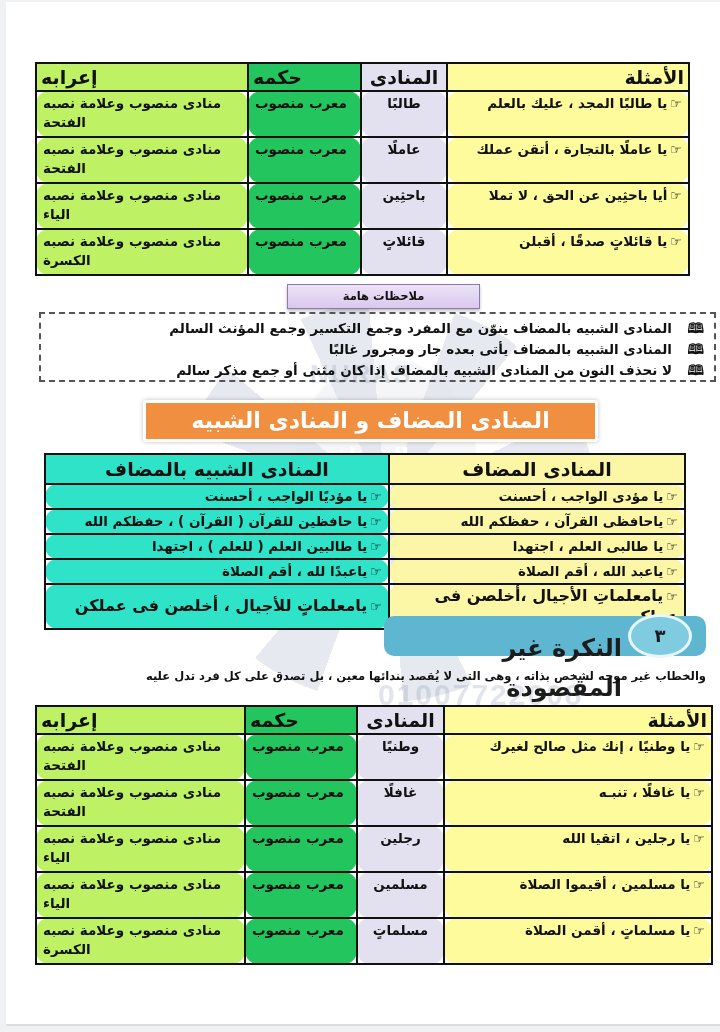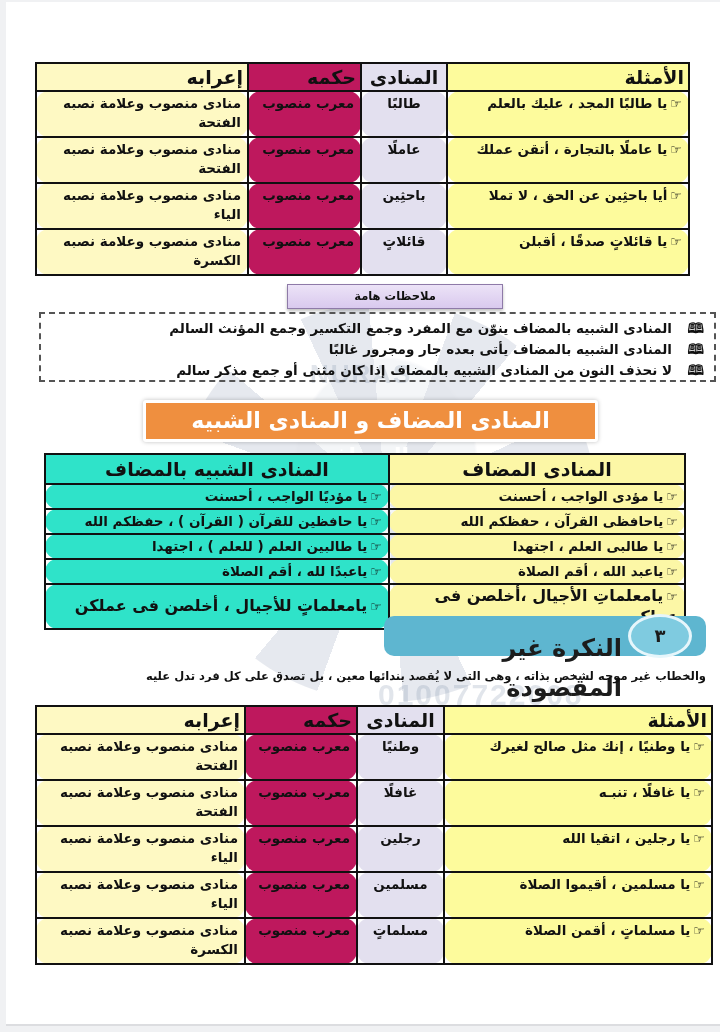--- a/index.html
+++ b/index.html
@@ -19,26 +19,26 @@
   .wm-text {
     position: absolute; font-family: "Liberation Sans", sans-serif; font-weight: bold;
     color: rgba(120,135,165,0.22); pointer-events: none; letter-spacing: 2px;
   }
   table { border-collapse: collapse; position: absolute; direction: rtl; table-layout: fixed; }
   td, th { border: 2px solid #111; font-weight: bold; vertical-align: top; }
   th { font-size: 19px; text-align: center; vertical-align: middle; padding: 2px 4px; height: 28px; }
   td { font-size: 13.5px; line-height: 19px; padding: 2px 6px; height: 46px; border-radius: 13px; }
   .c-ex { background: #fdfb9c; text-align: right; }
   .c-mun { background: #e3e0ef; text-align: center; }
-  .c-hk { background: #be185d; text-align: right; }
-  .c-ir { background: #fef9c3; text-align: right; margin-left: 28px; }
+  .c-hk { background: #22c55e; text-align: left; }
+  .c-ir { background: #bef264; text-align: left; margin-left: 28px; }
   .hand { font-size: 13px; margin-left: 3px; display: inline-block; transform: scaleX(-1); }
 
   .notes-tab {
-    position: absolute; left: 281px; top: 282px; width: 216px; height: 25px;
+    position: absolute; left: 281px; top: 282px; width: 193px; height: 25px;
     background: linear-gradient(#ece3f7, #d9c9ee); border: 1px solid #8e7aa8;
     box-shadow: 0 2px 3px rgba(0,0,0,0.25); text-align: center;
     font-size: 11.5px; font-weight: bold; line-height: 23px; direction: rtl;
   }
   .notes-box {
     position: absolute; left: 33px; top: 310px; width: 677px; height: 70px;
     border: 2px dashed #555; direction: rtl; padding: 4px 10px 0 10px;
   }
   .note-line { font-size: 13.5px; font-weight: bold; line-height: 21px; white-space: nowrap; }
   .book { display: inline-block; width: 18px; font-size: 14px; margin-left: 14px; }

